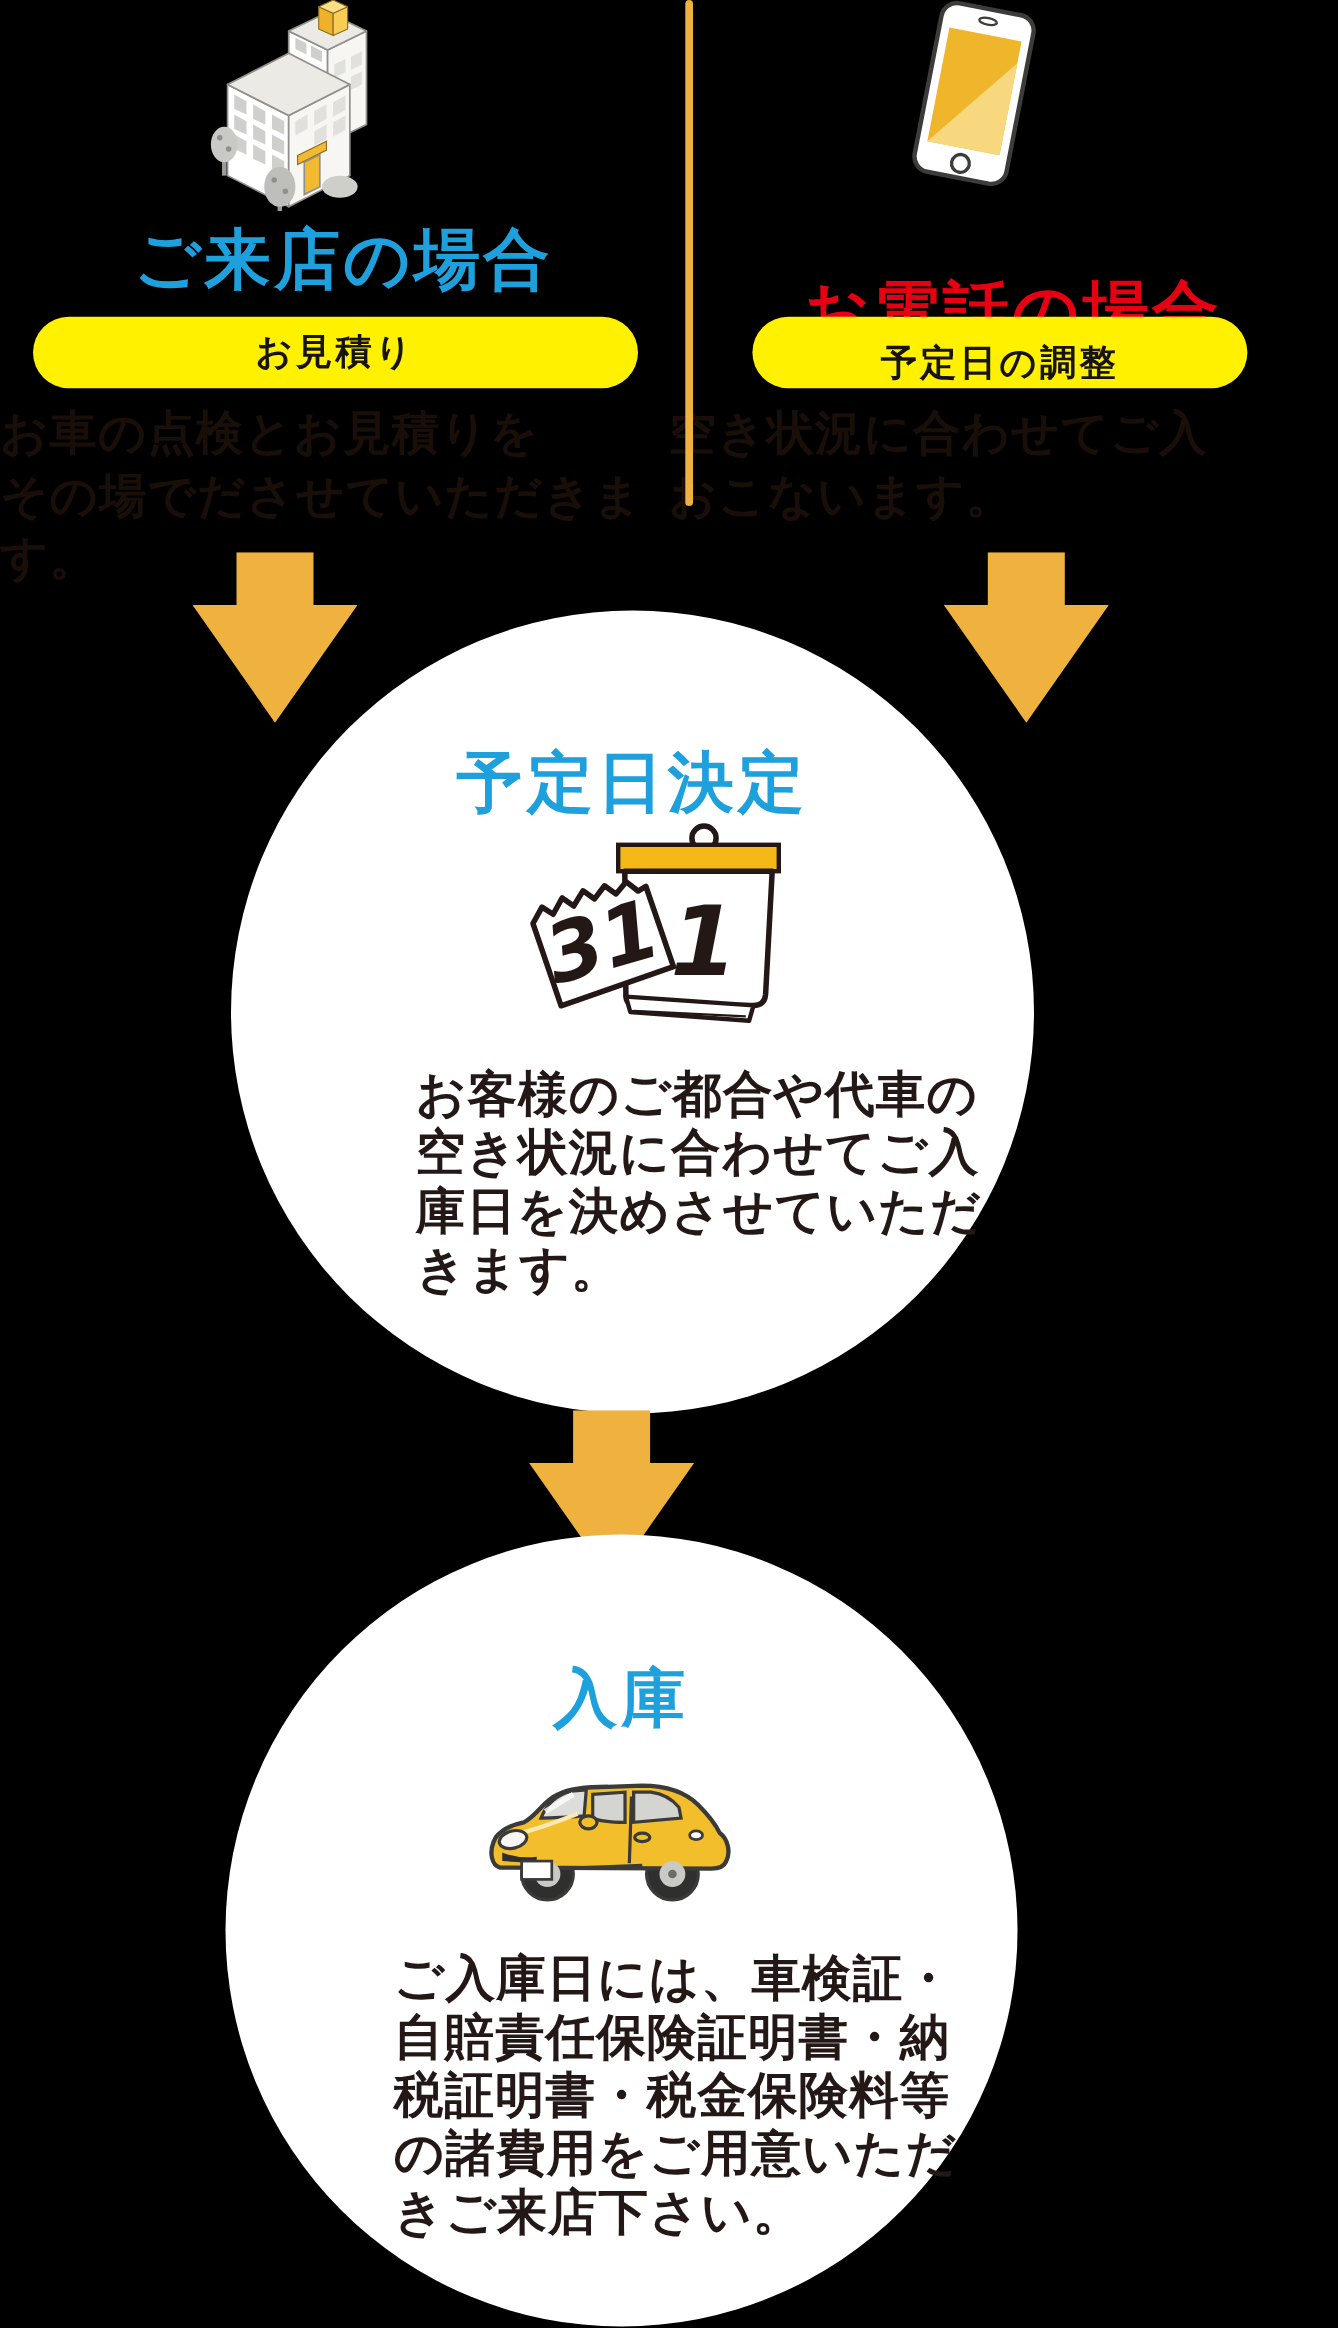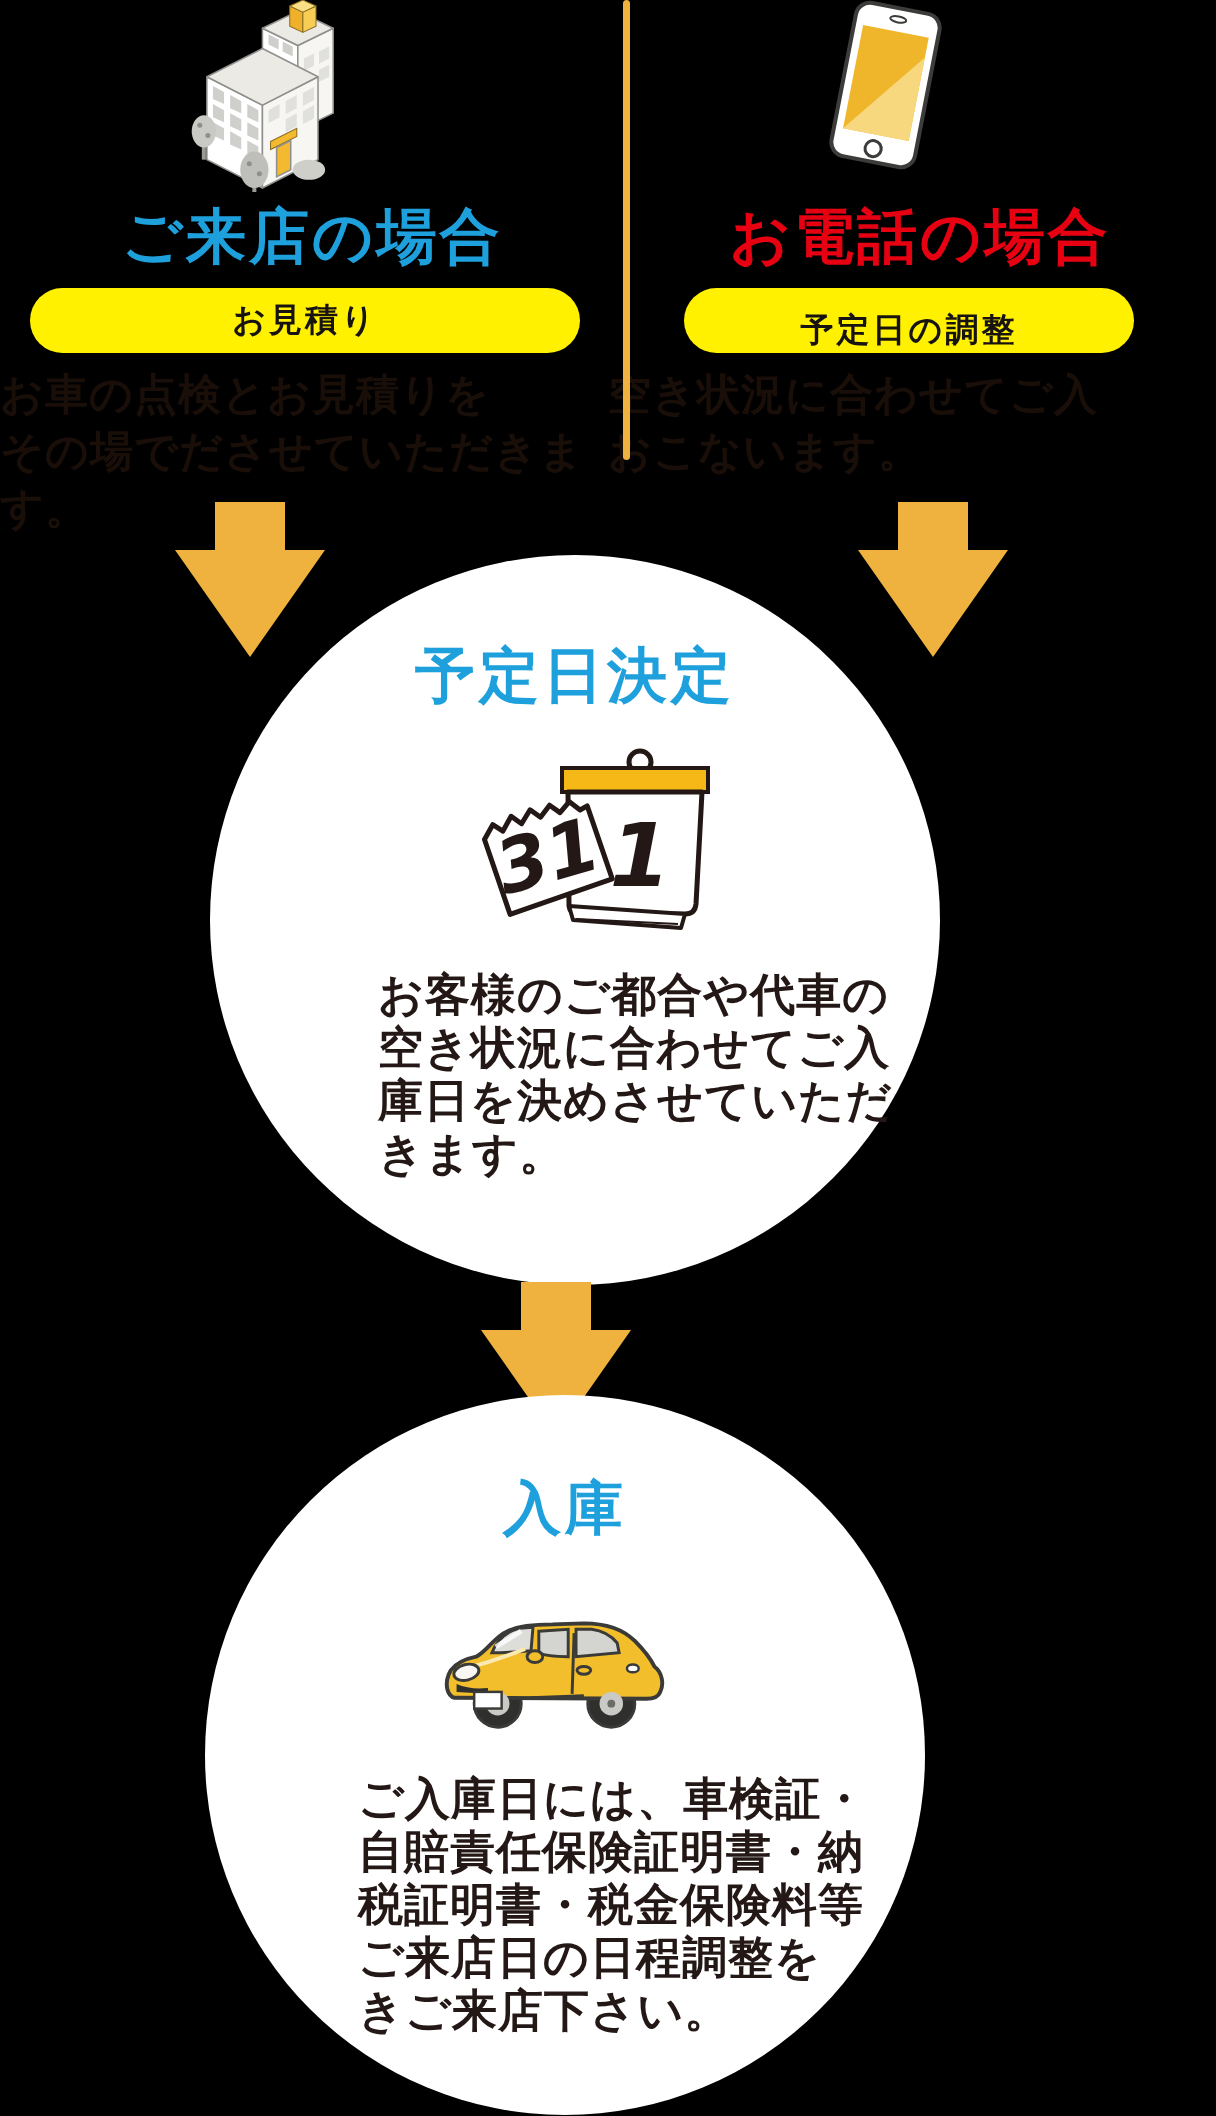--- a/index.html
+++ b/index.html
@@ -6,30 +6,30 @@
     --background:#000; --blue:#1EA0DC; --red:#E60012; --yellow:#FFF100;
     --orange:#EFB23E; --ink:#231815; --paper:#FFFFFF; --faint:#1A0E09;
   }
   *{margin:0;padding:0;box-sizing:border-box;}
   html,body{background:var(--background);}
   body{font-family:"DejaVu Sans","Liberation Sans",sans-serif;}
   #canvas{position:relative;width:1216px;height:2116px;background:var(--background);overflow:hidden;margin:0 auto;}
   .abs{position:absolute;}
   .col-title{width:608px;text-align:center;font-size:60px;font-weight:900;letter-spacing:3px;line-height:66px;padding-left:16px;}
   .col-title.store{color:var(--blue);}
-  .col-title.phone{color:var(--red);}
+  .col-title.phone{color:var(--red);margin-top:48px;}
   .pill{height:65px;border-radius:33px;background:var(--yellow);display:flex;align-items:center;justify-content:center;
         font-size:33px;font-weight:800;color:#171310;letter-spacing:3px;}
   .col-desc{width:608px;text-align:left;font-size:43px;font-weight:700;line-height:57px;letter-spacing:1px;
             color:var(--faint);white-space:pre-line;}
   .divider{width:7px;height:460px;background:var(--orange);border-radius:4px;}
   .arrow svg{display:block;}
   .arrow polygon{fill:var(--orange);}
   .step-circle{border-radius:50%;background:var(--paper);}
-  .step-title{text-align:center;font-weight:900;color:var(--blue);letter-spacing:4px;}
+  .step-title{text-align:center;font-weight:900;color:var(--blue);letter-spacing:4px;margin-top:36px;}
   .step-title.schedule{width:730px;font-size:60px;}
   .step-title.checkin{width:720px;font-size:58px;}
   .step-desc{font-size:45px;line-height:53px;font-weight:700;color:var(--ink);letter-spacing:1px;white-space:pre-line;}
   .cal-yellow{fill:#F5B817;}
   .car-yellow{fill:#F2BE2C;}
   .phone-screen{fill:#F0B62B;}
   svg text{font-family:"DejaVu Sans","Liberation Sans",sans-serif;}
 </style>
 </head>
 <body>
@@ -197,16 +197,16 @@
         <circle cx="178" cy="128" r="4" fill="#6B6B68"></circle>
       <rect x="38" y="116" width="28" height="17" fill="#FFFFFF" stroke="#3A3A38" stroke-width="2.5"></rect>
       <ellipse cx="200" cy="92" rx="6" ry="4" fill="#FFFFFF" stroke="#3A3A38" stroke-width="2.5"></ellipse>
       <path d="M96,122 L150,120" stroke="#3A3A38" stroke-width="3"></path>
     </svg>
   </div>
 
   <div class="abs step-desc" style="left:358px;top:1772px;">ご入庫日には、車検証・
 自賠責任保険証明書・納
 税証明書・税金保険料等
-ご来店日の日程調整を
+の諸費用をご用意いただ
 きご来店下さい。</div>
 
 </div>
 
 </body></html>

